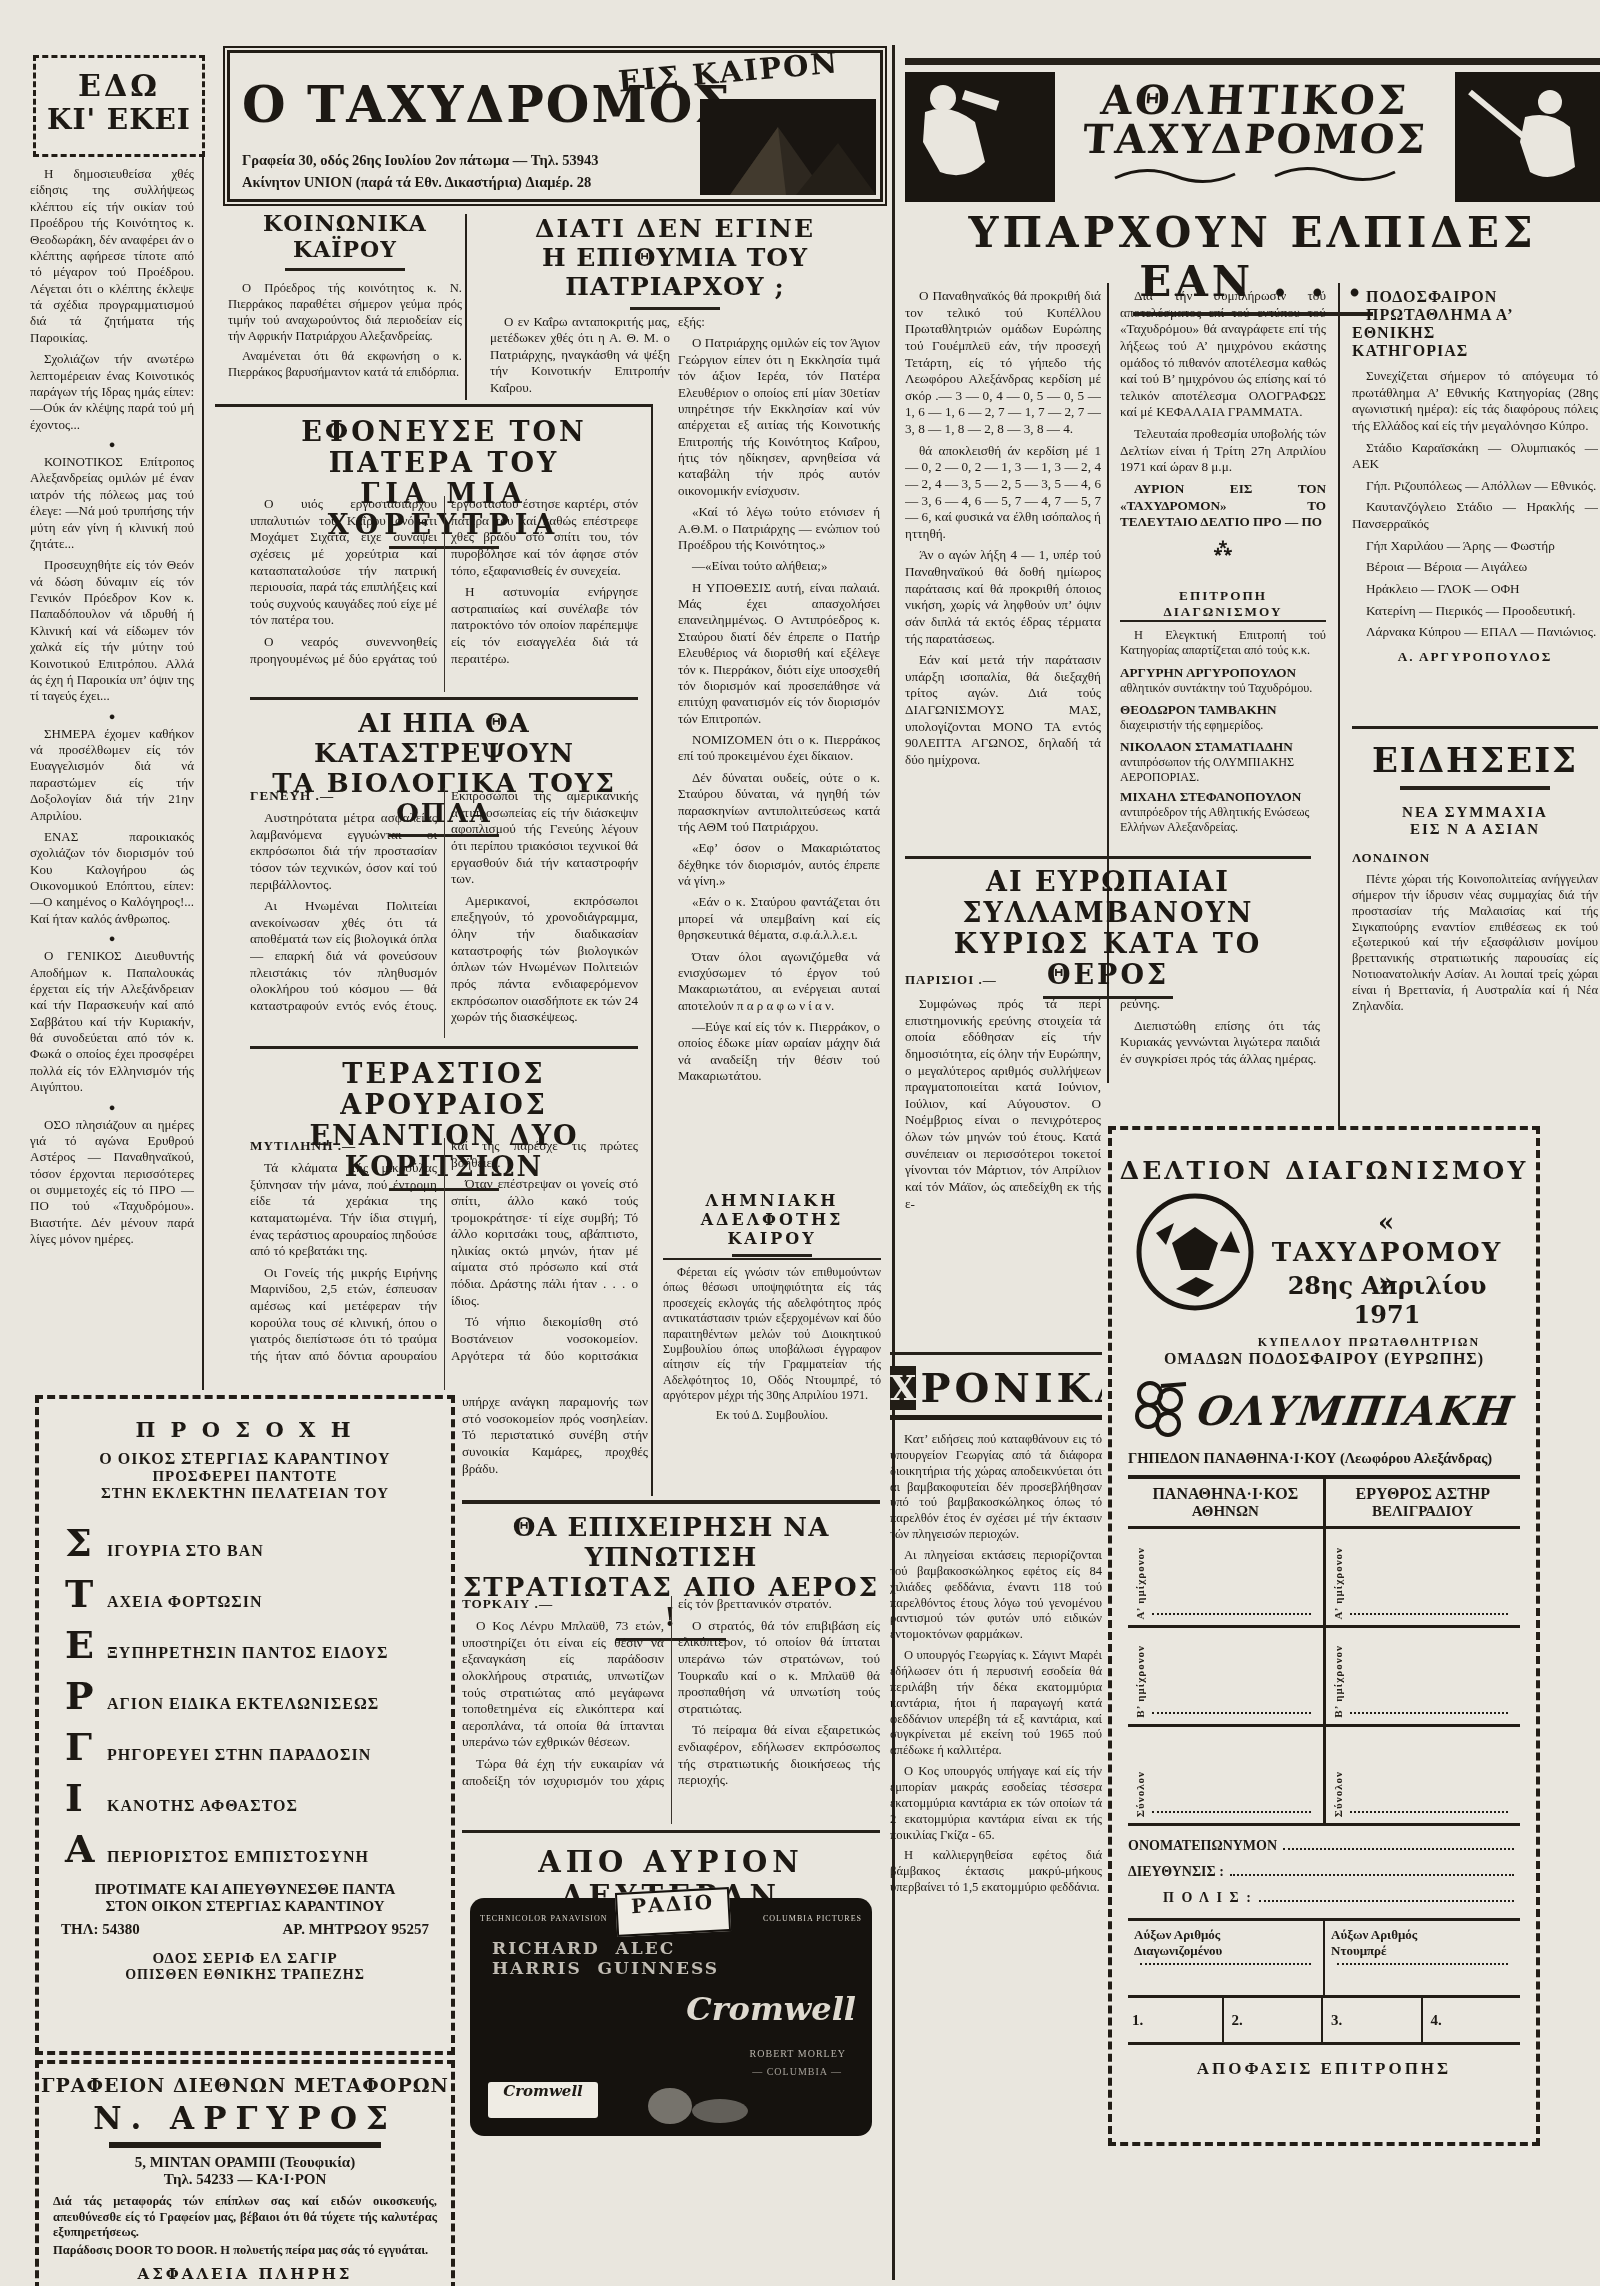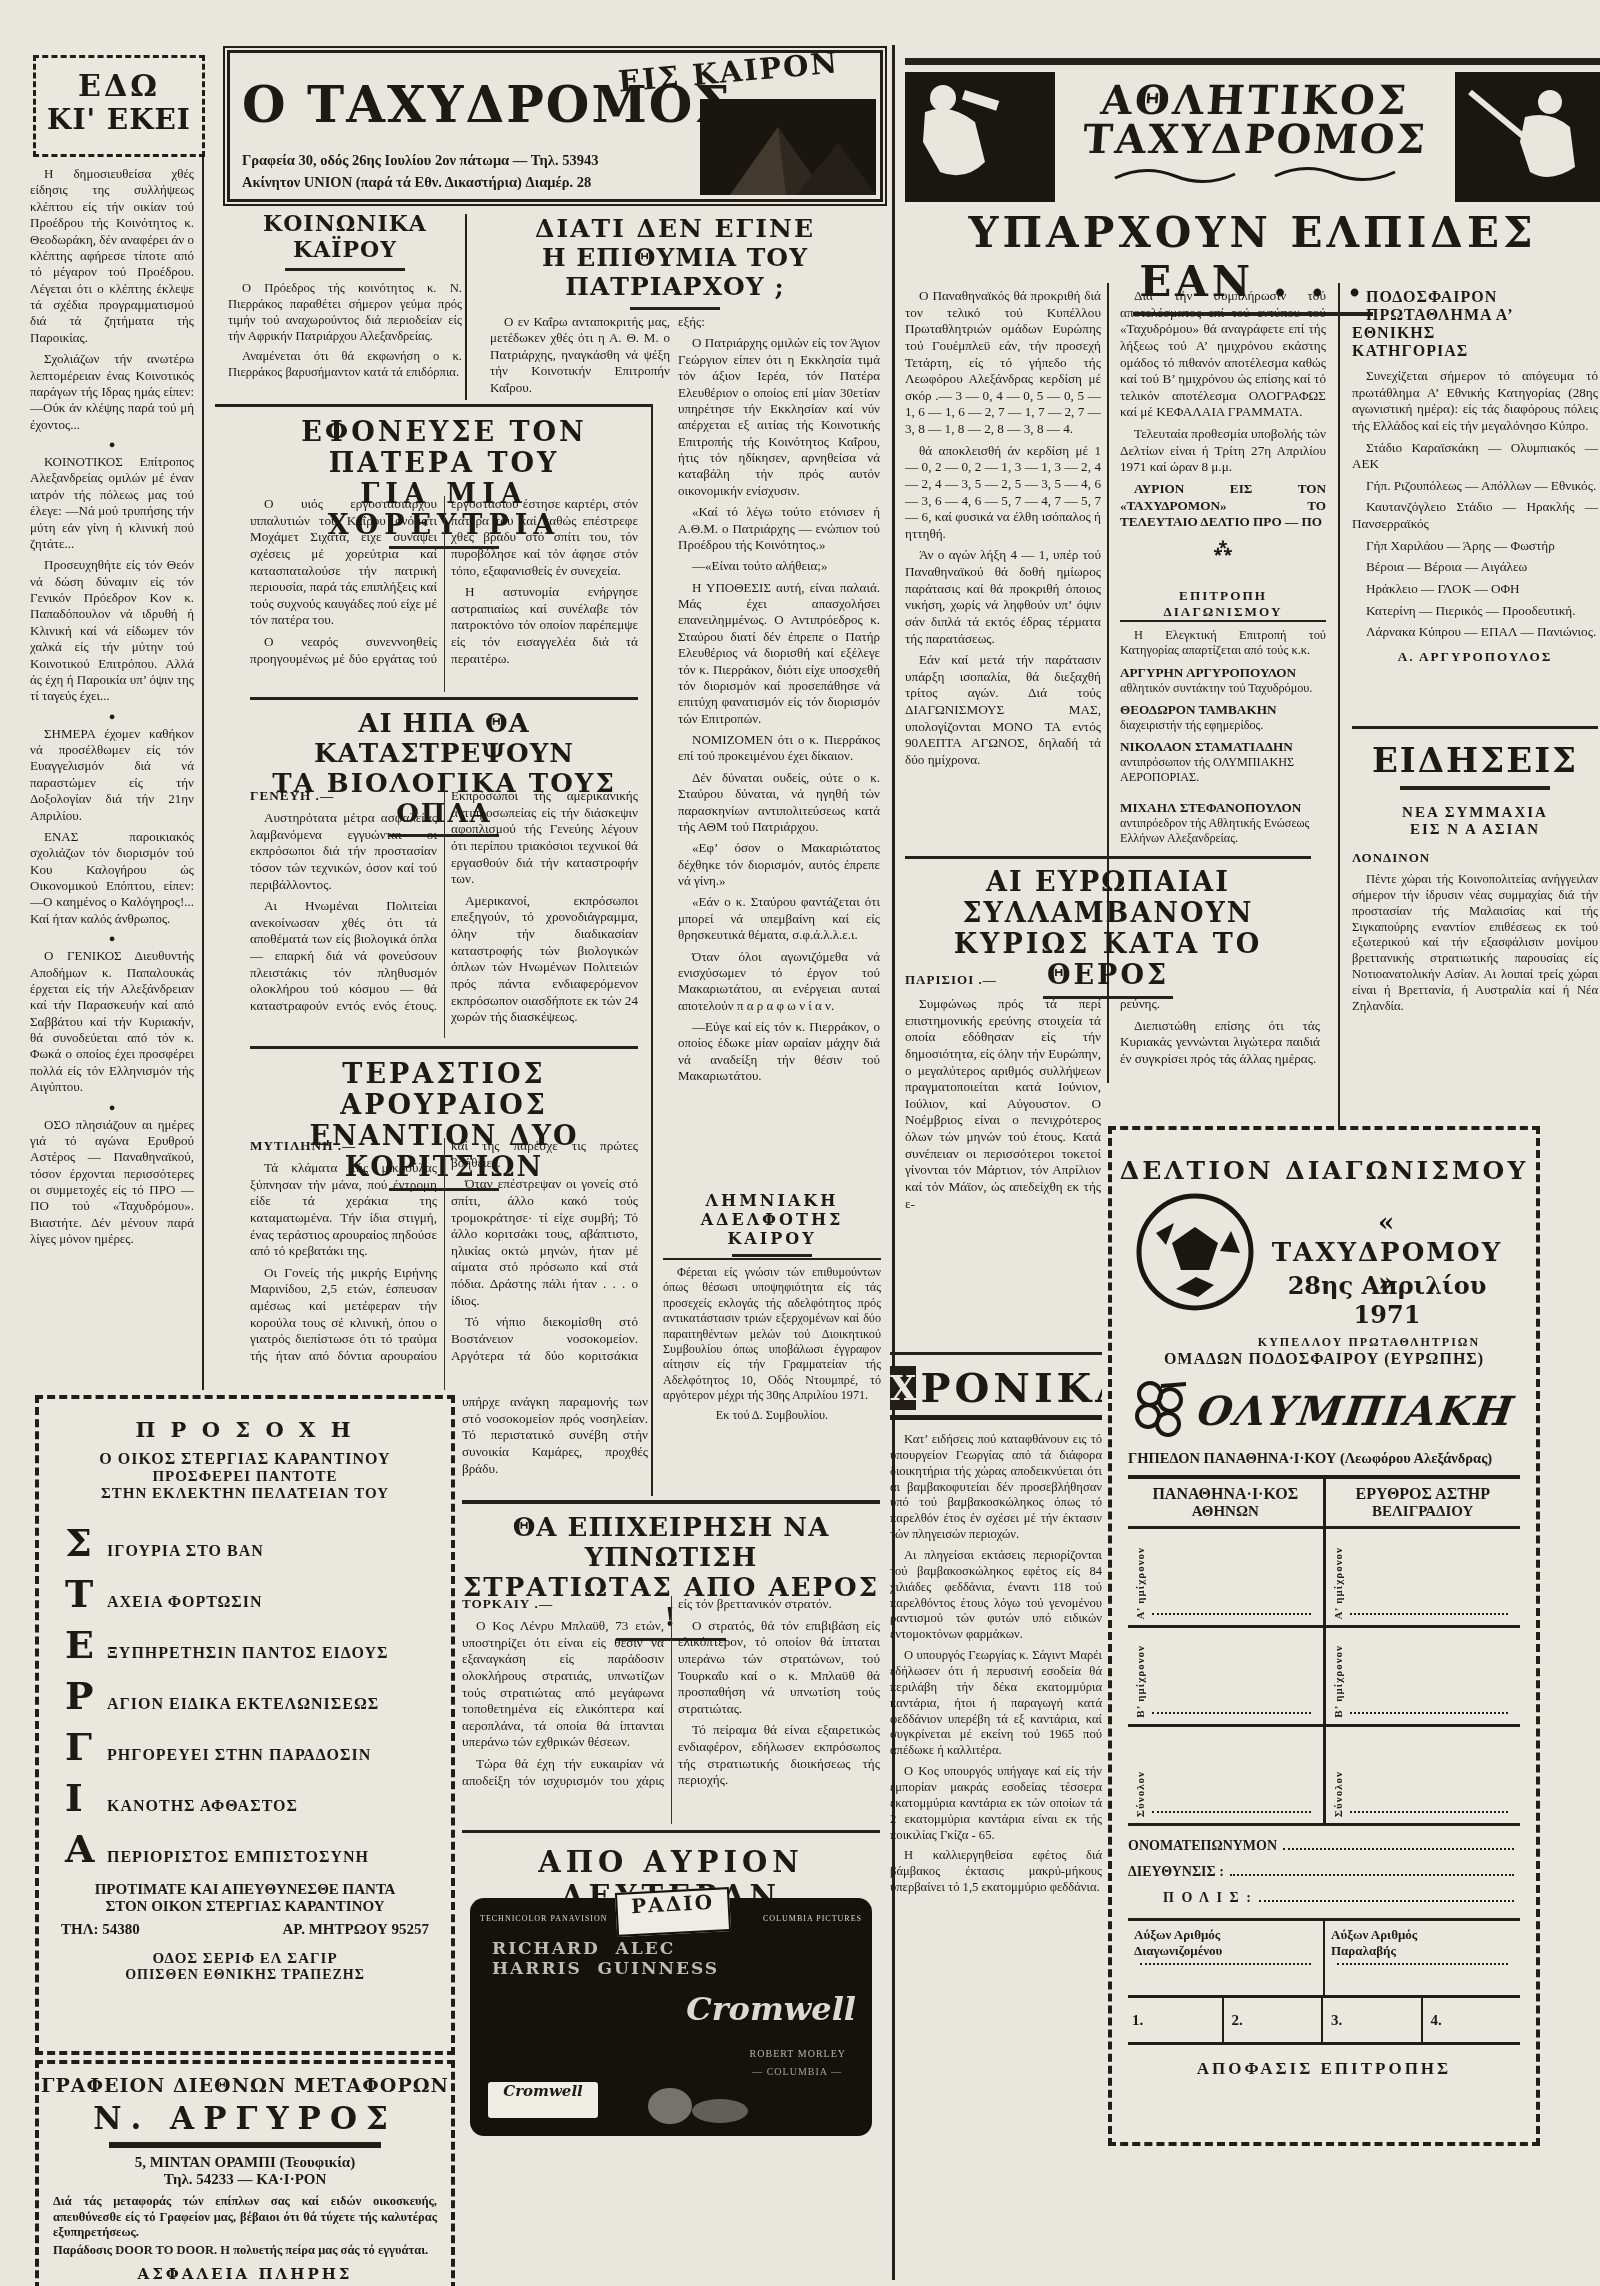--- a/index.html
+++ b/index.html
@@ -293,21 +293,21 @@
     <p class="bp b">ΑΥΡΙΟΝ ΕΙΣ ΤΟΝ «ΤΑΧΥΔΡΟΜΟΝ» ΤΟ ΤΕΛΕΥΤΑΙΟ ΔΕΛΤΙΟ ΠΡΟ — ΠΟ</p>
     <p class="ctr b" style="font-size:16px;margin:2px 0;">⁂</p>
     <p class="ctr b" style="letter-spacing:2px;margin-bottom:6px;border-bottom:2px solid #26211a;display:block;margin-top:30px;">ΕΠΙΤΡΟΠΗ  ΔΙΑΓΩΝΙΣΜΟΥ</p>
     <p class="bp" style="font-size:12.4px;">Η Ελεγκτική Επιτροπή τού Κατηγορίας απαρτίζεται από τούς κ.κ.</p>
     <p class="b" style="margin-top:6px;">ΑΡΓΥΡΗΝ ΑΡΓΥΡΟΠΟΥΛΟΝ</p>
     <p style="font-size:12.2px;">αθλητικόν συντάκτην τού Ταχυδρόμου.</p>
     <p class="b" style="margin-top:6px;">ΘΕΟΔΩΡΟΝ ΤΑΜΒΑΚΗΝ</p>
     <p style="font-size:12.2px;">διαχειριστήν τής εφημερίδος.</p>
     <p class="b" style="margin-top:6px;">ΝΙΚΟΛΑΟΝ ΣΤΑΜΑΤΙΑΔΗΝ</p>
     <p style="font-size:12.2px;">αντιπρόσωπον τής ΟΛΥΜΠΙΑΚΗΣ ΑΕΡΟΠΟΡΙΑΣ.</p>
-    <p class="b" style="margin-top:15px;">ΜΙΧΑΗΛ ΣΤΕΦΑΝΟΠΟΥΛΟΝ</p>
+    <p class="b" style="margin-top:4px;">ΜΙΧΑΗΛ ΣΤΕΦΑΝΟΠΟΥΛΟΝ</p>
     <p style="font-size:12.2px;">αντιπρόεδρον τής Αθλητικής Ενώσεως Ελλήνων Αλεξανδρείας.</p>
   </div>
   <div class="abs" style="left:1352px;top:288px;width:246px;height:438px;font-size:13.2px;overflow:hidden;">
     <div class="b" style="font-size:16px;letter-spacing:1px;margin-left:14px;">ΠΟΔΟΣΦΑΙΡΟΝ</div>
     <div class="b" style="font-size:16px;letter-spacing:1px;margin-left:14px;">ΠΡΩΤΑΘΛΗΜΑ Α’</div>
     <div class="b" style="font-size:16px;letter-spacing:1px;">ΕΘΝΙΚΗΣ</div>
     <div class="b" style="font-size:16px;letter-spacing:1px;margin-bottom:8px;">ΚΑΤΗΓΟΡΙΑΣ</div>
     <p class="bp">Συνεχίζεται σήμερον τό απόγευμα τό πρωτάθλημα Α’ Εθνικής Κατηγορίας (28ης αγωνιστική ημέρα): είς τάς διαφόρους πόλεις τής Ελλάδος καί είς τήν μεγαλόνησο Κύπρο.</p>
     <p class="bp">Στάδιο Καραϊσκάκη — Ολυμπιακός — ΑΕΚ</p>
     <p class="bp">Γήπ. Ριζουπόλεως — Απόλλων — Εθνικός.</p>
@@ -439,21 +439,21 @@
       <span class="dotfill"></span>
     </div>
     <div style="display:flex;border-top:3px solid #221d16;border-bottom:3px solid #221d16;margin:12px 16px 0 16px;height:74px;">
       <div style="flex:1;border-right:2px solid #221d16;padding:6px;">
         <div class="b" style="font-size:13px;">Αύξων Αριθμός</div>
         <div class="b" style="font-size:13px;">Διαγωνιζομένου</div>
         <div class="dotfill" style="margin-top:4px;"></div>
       </div>
       <div style="flex:1;padding:6px;">
         <div class="b" style="font-size:13px;">Αύξων Αριθμός</div>
-        <div class="b" style="font-size:13px;">Παραλαβής</div>
+        <div class="b" style="font-size:13px;">Ντουμπρέ</div>
         <div class="dotfill" style="margin-top:4px;"></div>
       </div>
     </div>
     <div style="display:flex;border-bottom:3px solid #221d16;margin:0 16px;height:44px;align-items:center;">
       <div class="b" style="flex:1;font-size:15px;padding-left:4px;border-right:2px solid #221d16;height:100%;display:flex;align-items:center;">1.</div>
       <div class="b" style="flex:1;font-size:15px;padding-left:8px;border-right:2px solid #221d16;height:100%;display:flex;align-items:center;">2.</div>
       <div class="b" style="flex:1;font-size:15px;padding-left:8px;border-right:2px solid #221d16;height:100%;display:flex;align-items:center;">3.</div>
       <div class="b" style="flex:1;font-size:15px;padding-left:8px;height:100%;display:flex;align-items:center;">4.</div>
     </div>
     <div class="ctr b" style="font-size:17px;letter-spacing:3px;margin-top:14px;">ΑΠΟΦΑΣΙΣ  ΕΠΙΤΡΟΠΗΣ</div>

